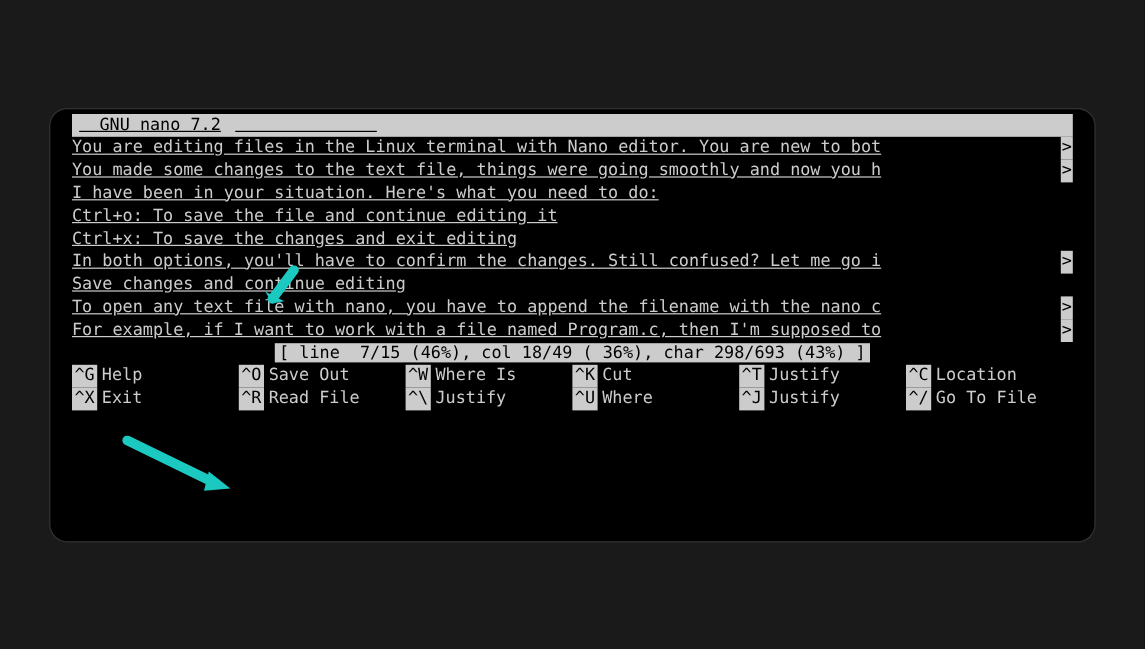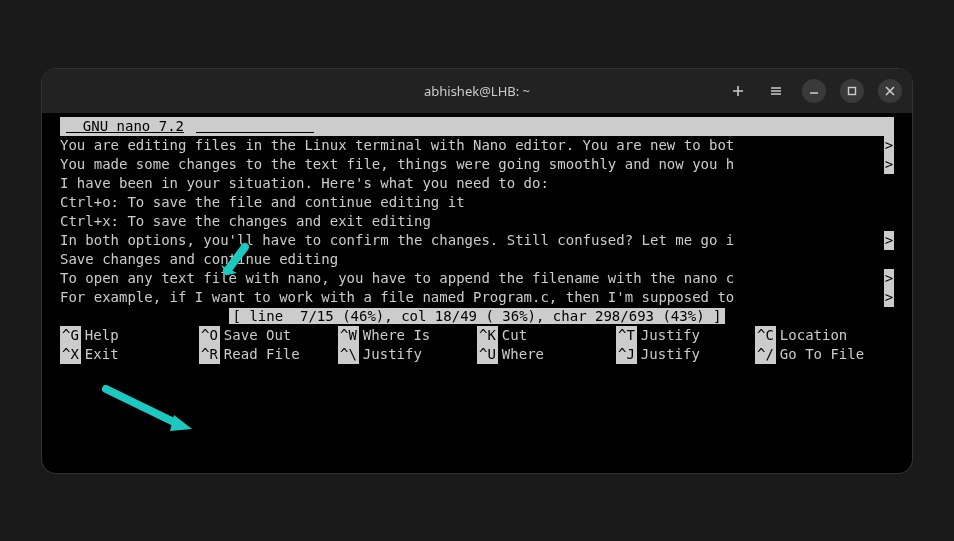--- a/index.html
+++ b/index.html
@@ -62,21 +62,21 @@
   }
   .nano-header {
     display: flex;
     background: #ccc;
     color: #000;
     margin-bottom: 0;
   }
   .nano-header .ver { padding: 0 6px; white-space: pre; text-decoration: underline; }
   .nano-header .fname { flex: 1; text-align: center; }
   .editor-body { white-space: pre; color: #ccc; }
-  .line { display: flex; }
+  .line { display: flex; text-decoration: underline; }
   .line .txt { flex: 1; white-space: pre; overflow: hidden; }
   .trunc {
     background: #ccc; color: #000; width: 10px; text-align: center;
     display: inline-block;
   }
   .status-line { text-align: center; }
   .status-line span {
     background: #ccc; color: #000; padding: 0 4px; white-space: pre; margin-top: 20px;
   }
   .shortcuts {
@@ -90,50 +90,20 @@
   .arrow {
     position: absolute;
     pointer-events: none;
   }
   .arrow svg { display: block; }
 </style>
 </head>
 <body>
 
 <div class="window">
-  <div class="titlebar">
-    <span>abhishek@LHB: ~</span>
-    <div class="title-controls">
-      <div class="tc-btn nobg">
-        <svg viewBox="0 0 12 12">
-            <path d="M6 1v10M1 6h10" stroke="#ccc" stroke-width="1.6" fill="none"></path>
-          </svg>
-      </div>
-      <div class="tc-btn nobg">
-        <svg viewBox="0 0 12 12">
-            <path d="M1 3h10M1 6h10M1 9h10" stroke="#ccc" stroke-width="1.6" fill="none"></path>
-          </svg>
-      </div>
-      <div class="tc-btn">
-        <svg viewBox="0 0 12 12">
-            <path d="M2 8h8" stroke="#ccc" stroke-width="1.6"></path>
-          </svg>
-      </div>
-      <div class="tc-btn">
-        <svg viewBox="0 0 12 12">
-            <rect x="2.5" y="2.5" width="7" height="7" stroke="#ccc" stroke-width="1.4" fill="none"></rect>
-          </svg>
-      </div>
-      <div class="tc-btn">
-        <svg viewBox="0 0 12 12">
-            <path d="M2 2l8 8M10 2l-8 8" stroke="#ccc" stroke-width="1.6"></path>
-          </svg>
-      </div>
-    </div>
-  </div>
 
   <div class="terminal">
     <div class="nano-header">
       <span class="ver">  GNU nano 7.2</span>
       <span class="ver">&nbsp;&nbsp;&nbsp;&nbsp;&nbsp;&nbsp;&nbsp;&nbsp;&nbsp;&nbsp;&nbsp;&nbsp;&nbsp;&nbsp;</span>
     </div>
 
     <div class="editor-body" id="editor-body"><div class="line"><span class="txt">You are editing files in the Linux terminal with Nano editor. You are new to bot</span><span class="trunc">&gt;</span></div><div class="line"><span class="txt"></span></div><div class="line"><span class="txt">You made some changes to the text file, things were going smoothly and now you h</span><span class="trunc">&gt;</span></div><div class="line"><span class="txt"></span></div><div class="line"><span class="txt">I have been in your situation. Here's what you need to do:</span></div><div class="line"><span class="txt"></span></div><div class="line"><span class="txt">Ctrl+o: To save the file and continue editing it</span></div><div class="line"><span class="txt">Ctrl+x: To save the changes and exit editing</span></div><div class="line"><span class="txt">In both options, you'll have to confirm the changes. Still confused? Let me go i</span><span class="trunc">&gt;</span></div><div class="line"><span class="txt"></span></div><div class="line"><span class="txt">Save changes and continue editing</span></div><div class="line"><span class="txt">To open any text file with nano, you have to append the filename with the nano c</span><span class="trunc">&gt;</span></div><div class="line"><span class="txt"></span></div><div class="line"><span class="txt">For example, if I want to work with a file named Program.c, then I'm supposed to</span><span class="trunc">&gt;</span></div></div>
 
     <div class="status-line">

